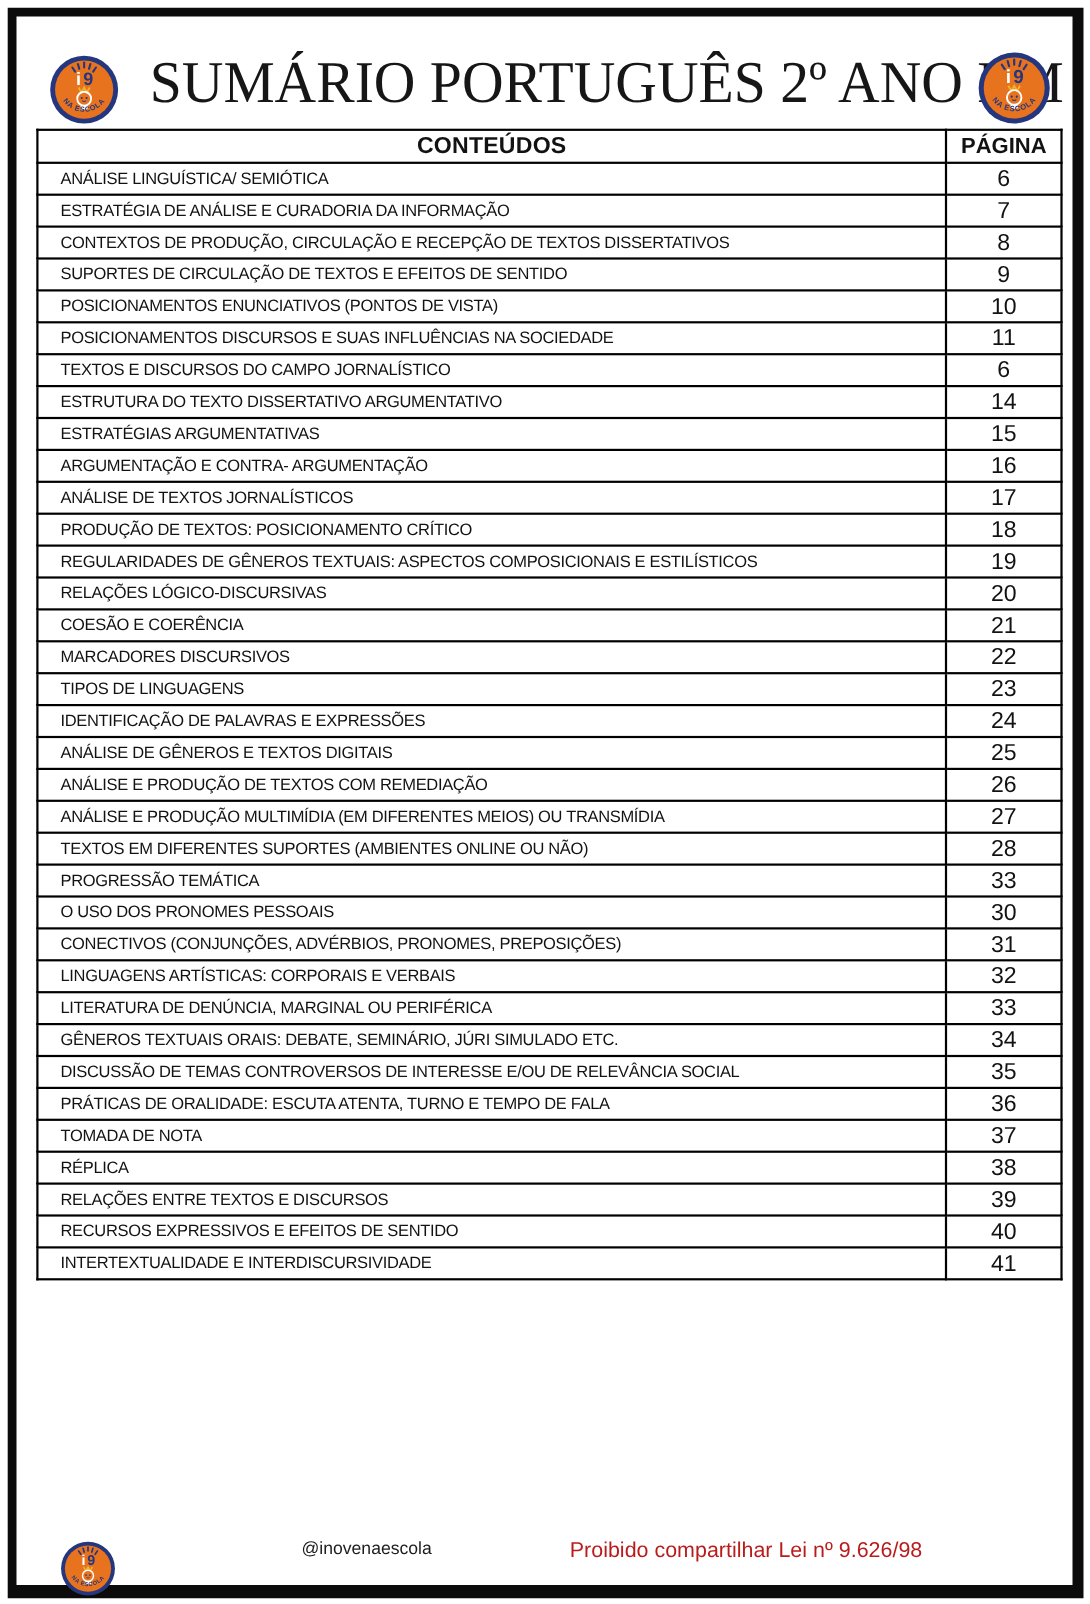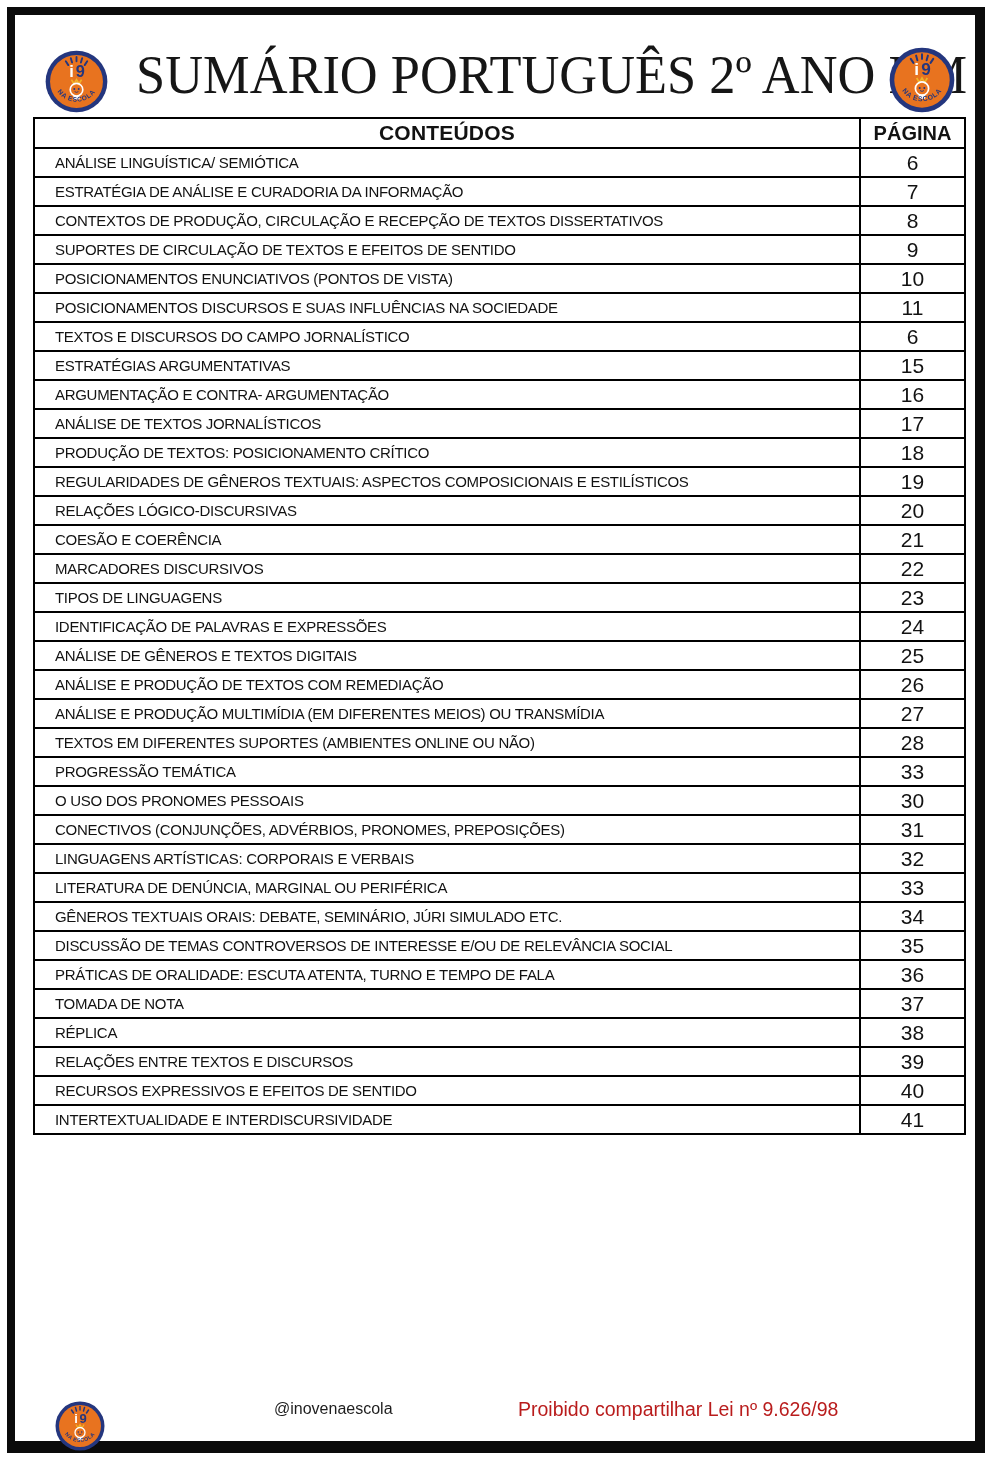--- a/index.html
+++ b/index.html
@@ -142,20 +142,24 @@
         </tr>
         <tr class="single">
           <td class="cell-content">POSICIONAMENTOS DISCURSOS E SUAS INFLUÊNCIAS NA SOCIEDADE</td>
           <td class="cell-page">11</td>
         </tr>
         <tr class="single">
           <td class="cell-content">TEXTOS E DISCURSOS DO CAMPO JORNALÍSTICO</td>
           <td class="cell-page">6</td>
         </tr>
         <tr class="single">
+          <td class="cell-content">ESTRUTURA DO TEXTO DISSERTATIVO ARGUMENTATIVO</td>
+          <td class="cell-page">14</td>
+        </tr>
+        <tr class="single">
           <td class="cell-content">ESTRATÉGIAS ARGUMENTATIVAS</td>
           <td class="cell-page">15</td>
         </tr>
         <tr class="single">
           <td class="cell-content">ARGUMENTAÇÃO E CONTRA- ARGUMENTAÇÃO</td>
           <td class="cell-page">16</td>
         </tr>
         <tr class="single">
           <td class="cell-content">ANÁLISE DE TEXTOS JORNALÍSTICOS</td>
           <td class="cell-page">17</td>

